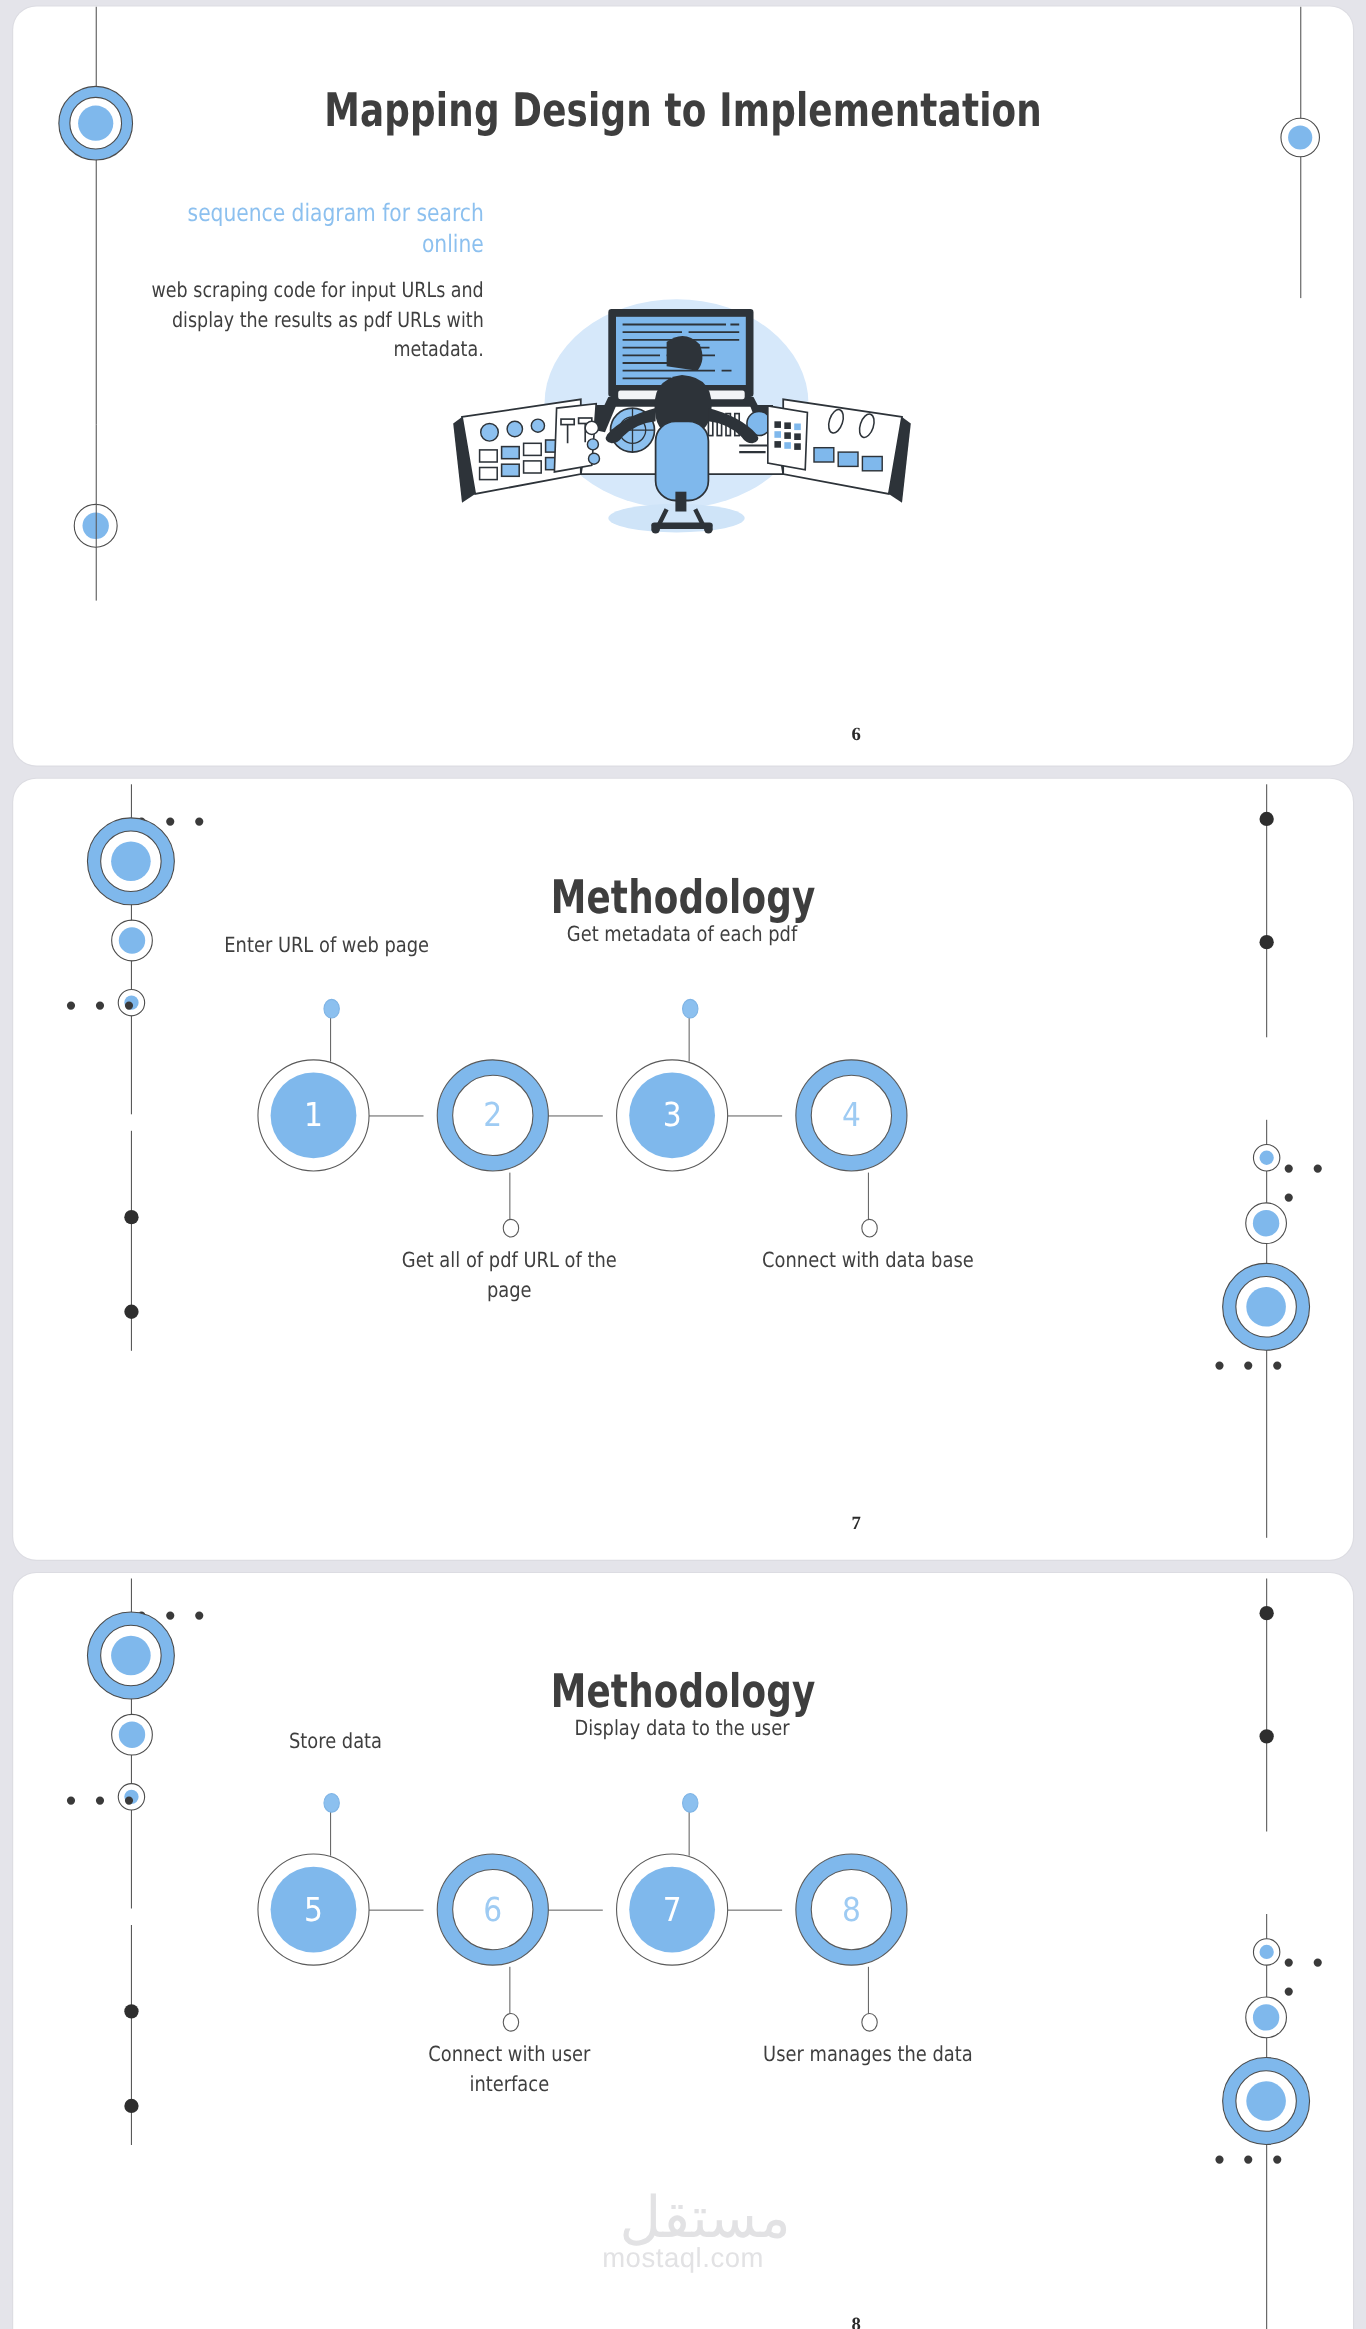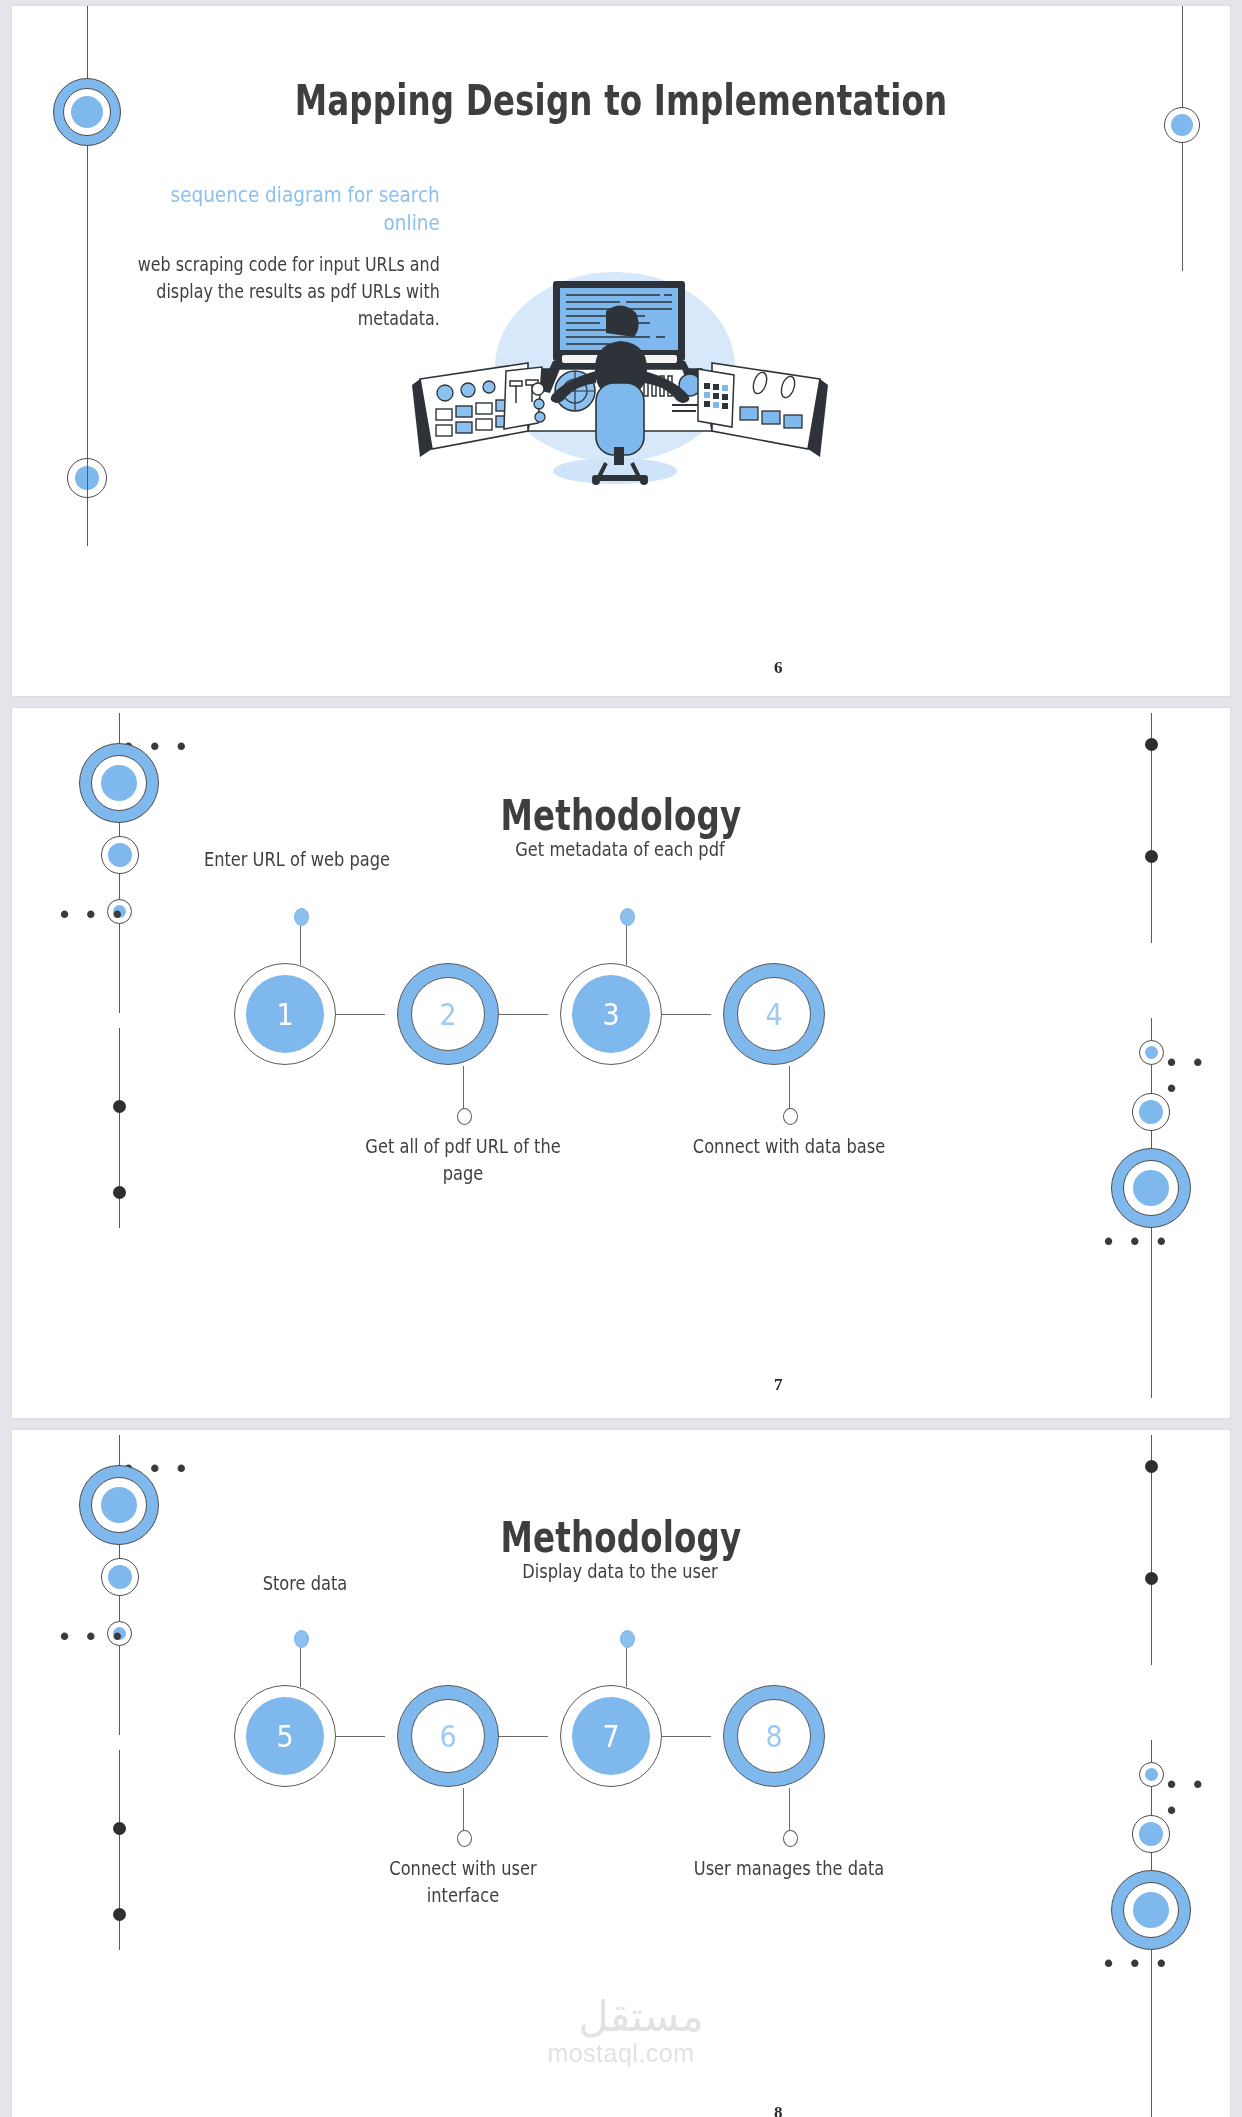--- a/index.html
+++ b/index.html
@@ -19,20 +19,21 @@
     box-sizing:border-box;
   }
   .slide{
     position:relative;
     width:1218px;
     margin:0 auto;
     background:#ffffff;
     box-sizing:border-box;
     overflow:hidden;
     box-shadow:0 0 0 1px #dcdce2;
+    border-radius:21px;
   }
   .slide-1{height:690px;}
   .slide-2{height:710px;}
   .slide-3{height:710px;}
 
   
   .slide-title{
     position:absolute;
     left:0; right:0;
     text-align:center;
@@ -176,21 +177,21 @@
     color:#2a2a2a;
     font-family:"Liberation Serif",serif;
   }
   .watermark{
     position:absolute;
     left:0;right:0;
     text-align:center;
     color:#e2e2e4;
     user-select:none;
   }
-  .wm-ar{font-size:42px;line-height:44px;font-family:"DejaVu Sans",sans-serif;padding-left:40px;}
+  .wm-ar{font-size:52px;line-height:44px;font-family:"DejaVu Sans",sans-serif;padding-left:40px;}
   .wm-en{font-size:25px;line-height:28px;letter-spacing:.5px;}
 </style>
 </head>
 <body>
 
 <div class="deck">
 
   <section class="slide slide-1">
 
     <div class="rail" style="left:75px;top:0;height:380px;"></div>

